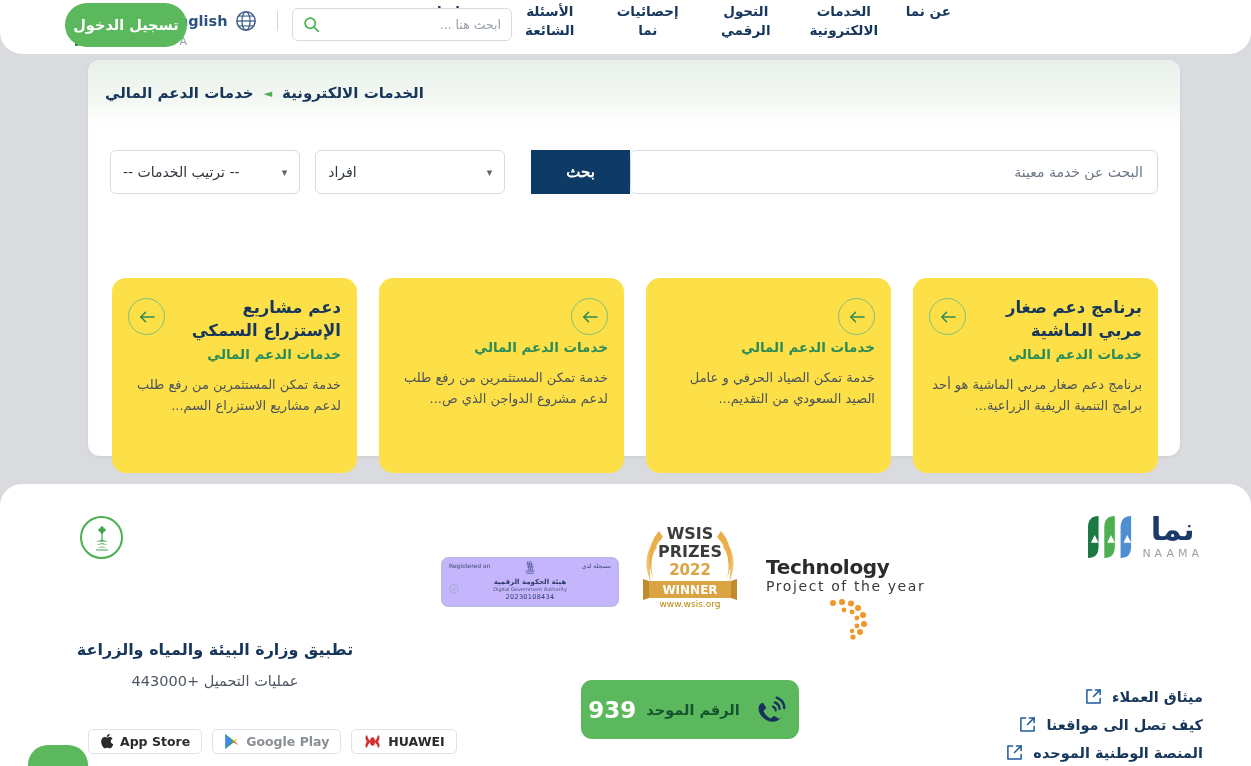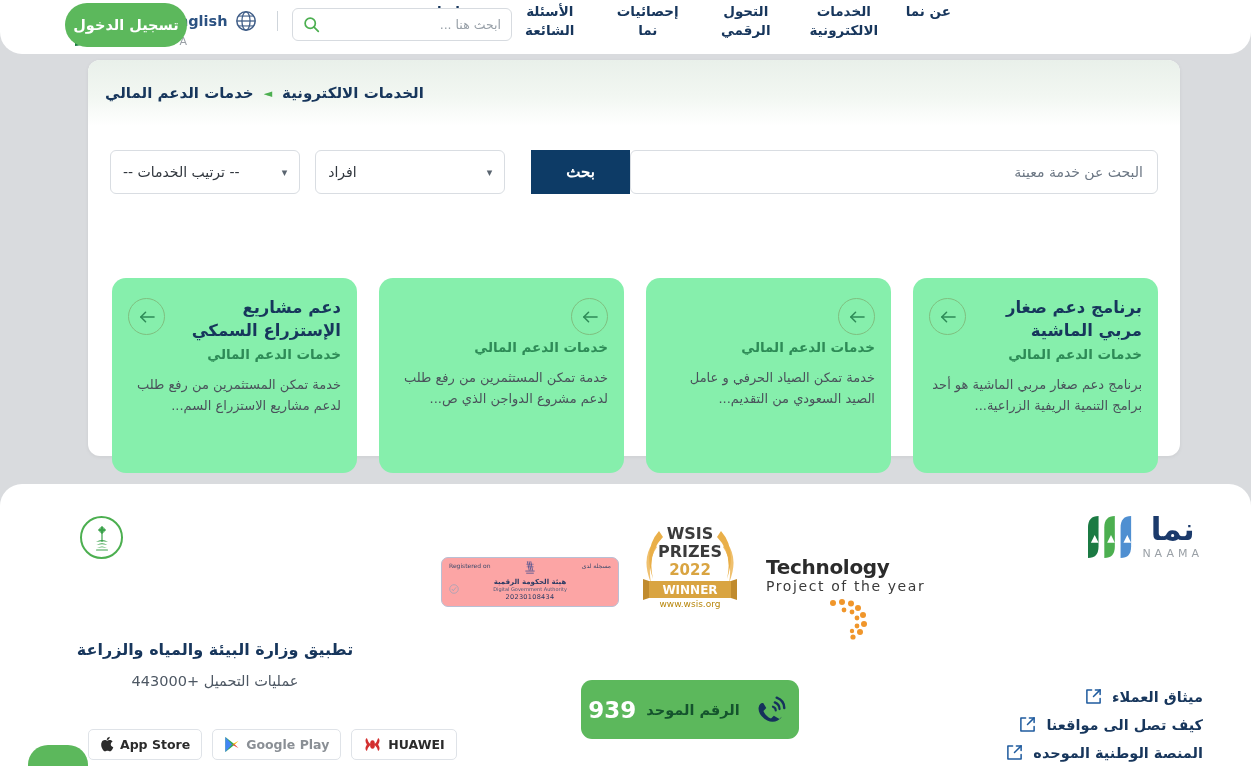--- a/index.html
+++ b/index.html
@@ -137,21 +137,21 @@
   .sel-person { width: 196px; margin-right: 26px; }
   .sel-sort { width: 196px; margin-right: 15px; }
   .chev { color: #5a6570; font-size: 11px; }
 
   .cards {
     position: absolute; top: 218px; left: 0; width: 100%;
     display: flex; direction: rtl; padding: 0 22px; gap: 22px;
   }
   .card {
     width: 245px; height: 195px;
-    background: #86efac; border-radius: 14px;
+    background: #fde047; border-radius: 14px;
     padding: 18px 16px 0 16px;
     position: relative; cursor: pointer;
   }
   .card-head { display: flex; align-items: flex-start; gap: 10px; }
   .card-title {
     flex: 1; font-size: 16.5px; font-weight: bold;
     color: #17365c; line-height: 23px; text-align: right;
   }
   .arrow-circle {
     width: 37px; height: 37px; border-radius: 50%;
@@ -191,21 +191,21 @@
   .palm-circle {
     width: 43px; height: 43px; border-radius: 50%;
     border: 2px solid #4caf50;
     display: flex; align-items: center; justify-content: center;
   }
 
   .dga-badge {
     position: absolute; left: 441px; top: 557px;
     width: 178px; height: 50px;
     border: 1px solid #b9bfd4; border-radius: 7px;
-    background: #fca5a5; direction: rtl;
+    background: #c4b5fd; direction: rtl;
     font-size: 6px; color: #3d4a6b;
     padding: 4px 7px;
   }
   .dga-row { display: flex; justify-content: space-between; align-items: flex-start; }
   .dga-center { text-align: center; margin-top: -9px; }
   .dga-ar { font-size: 7px; font-weight: bold; color: #2b3a63; }
   .dga-en { font-size: 5px; color: #4a5878; }
   .dga-num { font-size: 6.5px; color: #2b3a63; text-align: center; margin-top: 1px; letter-spacing: .3px; }
 
   .wsis {
@@ -225,21 +225,21 @@
     position: absolute; left: 0; top: 640px; width: 430px;
     text-align: center; direction: rtl;
   }
   .app-title { font-size: 16px; font-weight: bold; color: #17365c; }
   .app-count { font-size: 14.5px; color: #4d5763; margin-top: 14px; }
   .stores {
     position: absolute; left: 88px; top: 729px;
     display: flex; gap: 10px;
   }
   .store-badge {
-    height: 31px; border: 1px solid #dfe3e8; border-radius: 5px;
+    height: 25px; border: 1px solid #dfe3e8; border-radius: 5px;
     background: #fff; display: flex; align-items: center;
     justify-content: center; gap: 6px; padding: 0 11px;
     font-size: 12.5px; font-weight: bold; color: #2b2b2b;
     direction: ltr; cursor: pointer;
   }
 
   .phone-widget {
     position: absolute; left: 581px; top: 680px;
     width: 218px; height: 59px;
     background: #5cb85c; border-radius: 11px;

